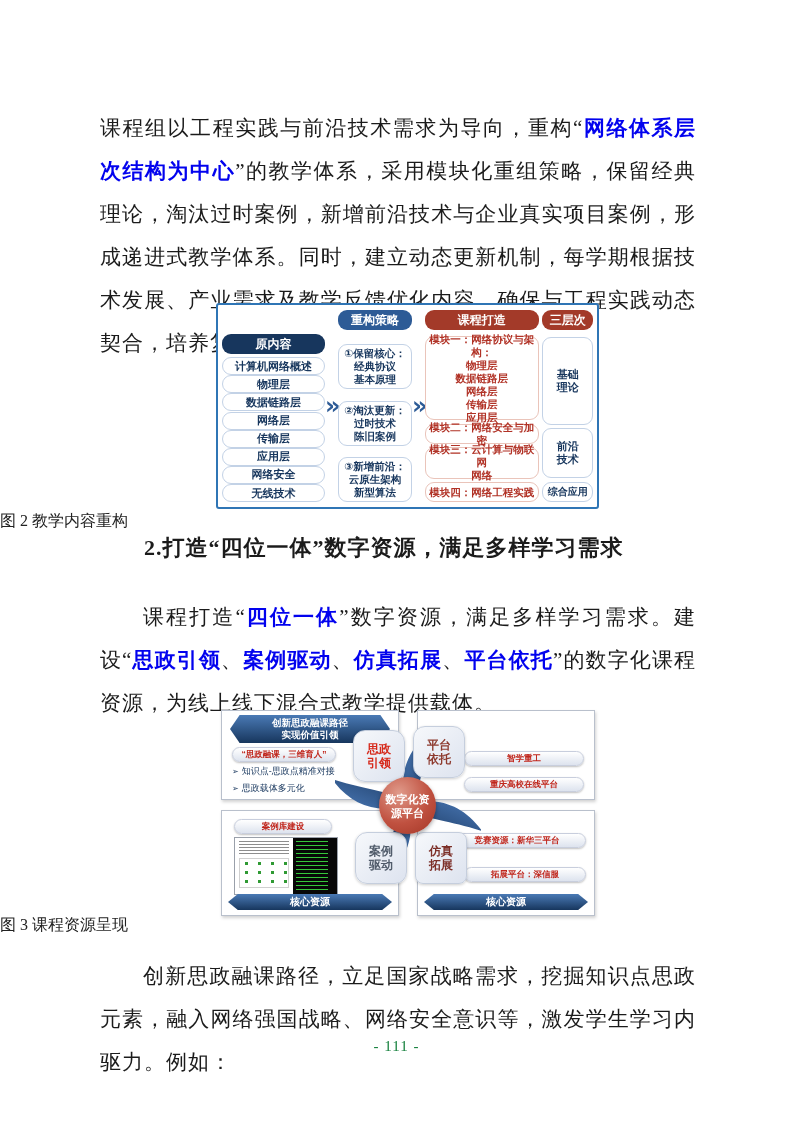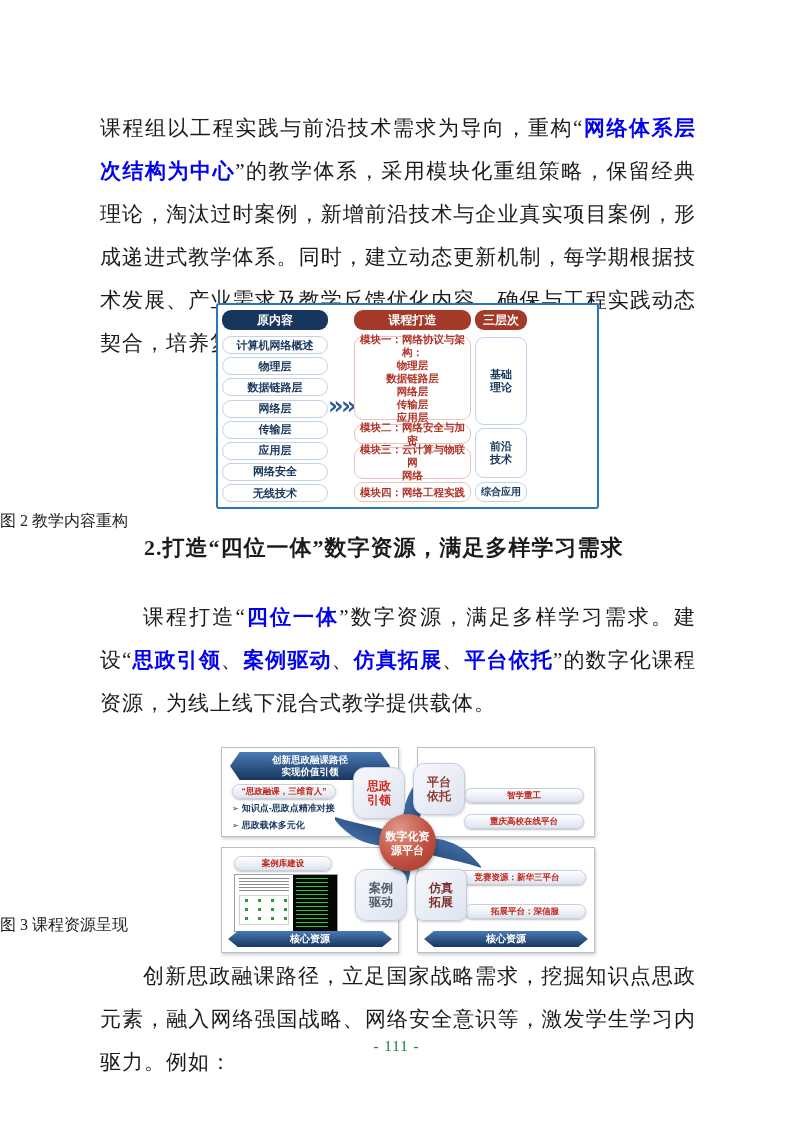--- a/index.html
+++ b/index.html
@@ -12,21 +12,21 @@
   .indent{text-indent:43px;}
   .blue{color:#0202ee;font-weight:bold;}
   .heading{position:absolute;left:100px;top:533px;width:640px;font-size:22px;font-weight:bold;
            letter-spacing:1px;text-indent:44px;}
   .caption{position:absolute;left:0;width:793px;font-size:16px;color:#222;}
   
   .fig2{position:absolute;left:216px;top:303px;width:383px;height:206px;box-sizing:border-box;
         border:2px solid #2f75b5;border-radius:3px;background:#fff;display:flex;
         padding:5px 4px;font-family:"Liberation Sans","DejaVu Sans",sans-serif;}
   .f2col{display:flex;flex-direction:column;justify-content:space-between;box-sizing:border-box;}
-  .f2c1{width:106px;}
+  .f2c1{width:106px;margin-top:24px;}
   .f2c2{width:76px;}
   .f2c3{width:117px;}
   .f2c4{width:52px;}
   .f2h{color:#fff;font-weight:bold;font-size:12px;text-align:center;border-radius:9px;
        padding:3px 0;margin-bottom:3px;line-height:14px;}
   .f2h-navy{background:#17365d;}
   .f2h-blue{background:#2d5b96;}
   .f2h-red{background:#a33a29;}
   .f2item{background:#fff;border:1px solid #c3d2e6;border-radius:9px;color:#17365d;
           font-weight:bold;font-size:11px;text-align:center;display:flex;align-items:center;
@@ -37,38 +37,38 @@
   .f2c3 .m1{height:84px;}
   .f2c3 .m2{height:20px;}
   .f2c3 .m3{height:32px;}
   .f2c3 .m4{height:20px;}
   .f2c4 .b1{height:88px;}
   .f2c4 .b2{height:50px;}
   .f2c4 .b3{height:20px;font-size:10px;}
   .chev{align-self:center;color:#2d5b96;font-weight:bold;font-size:24px;width:13px;
         text-align:center;font-family:"DejaVu Sans",sans-serif;line-height:24px;}
   
-  .fig3{position:absolute;left:217px;top:743px;width:380px;height:212px;
+  .fig3{position:absolute;left:217px;top:706px;width:380px;height:212px;
         font-family:"Liberation Sans","DejaVu Sans",sans-serif;}
   .card{position:absolute;background:#fff;border:1px solid #b9c0cc;z-index:1;
         box-shadow:1px 2px 3px rgba(0,0,0,.18);}
   .card-tl{left:4px;top:4px;width:176px;height:88px;}
   .card-tr{left:200px;top:4px;width:176px;height:88px;}
   .card-bl{left:4px;top:104px;width:176px;height:104px;}
   .card-br{left:200px;top:104px;width:176px;height:104px;}
   .banner{position:absolute;color:#fff;font-weight:bold;font-size:9.5px;line-height:12px;
           text-align:center;white-space:pre-line;background:linear-gradient(180deg,#4a7ab5,#17365d);
           clip-path:polygon(0 50%,6% 0,94% 0,100% 50%,94% 100%,6% 100%);}
   .banner-top{left:8px;right:8px;top:4px;padding:2px 0;}
   .banner-bottom{left:6px;right:6px;bottom:5px;height:16px;line-height:16px;font-size:10px;}
   .pill{position:absolute;background:linear-gradient(180deg,#ffffff,#dde3ee);
         border:1px solid #c8cedd;border-radius:8px;color:#c0261c;font-weight:bold;
         font-size:8.5px;text-align:center;line-height:13px;height:13px;
         box-shadow:0 1px 2px rgba(0,0,0,.25);}
-  .bullets{position:absolute;left:10px;top:52px;font-size:9px;font-weight:bold;color:#17365d;
+  .bullets{position:absolute;left:10px;top:52px;font-size:9px;font-weight:normal;color:#17365d;
            line-height:17px;}
   .bullets .mk{color:#17365d;font-size:8px;margin-right:3px;font-family:"DejaVu Sans",sans-serif;}
   .thumb{position:absolute;left:12px;top:26px;width:104px;height:58px;display:flex;
          border:1px solid #9aa0aa;box-sizing:border-box;background:#fff;}
   .thumb-doc{width:58px;height:100%;box-sizing:border-box;padding:3px 4px;}
   .thumb-doc .tline{height:14px;background:repeating-linear-gradient(180deg,#8d8d8d 0 1px,transparent 1px 3px);margin-bottom:3px;}
   .thumb-doc .tdiag{height:28px;background-image:radial-gradient(circle,#2f9a33 1.5px,transparent 2px);
         background-size:13px 9px;border:1px solid #d0d0d0;}
   .thumb-term{flex:1;height:100%;background-color:#070707;box-sizing:border-box;padding:3px;}
   .thumb-term .gline{height:100%;background:repeating-linear-gradient(180deg,#35c53a 0 1px,transparent 1px 4px);width:85%;}
@@ -102,20 +102,32 @@
     <div class="f2item">计算机网络概述</div>
     <div class="f2item">物理层</div>
     <div class="f2item">数据链路层</div>
     <div class="f2item">网络层</div>
     <div class="f2item">传输层</div>
     <div class="f2item">应用层</div>
     <div class="f2item">网络安全</div>
     <div class="f2item">无线技术</div>
   </div>
   <div class="chev">»</div>
+  <div class="f2col f2c2">
+    <div class="f2h f2h-blue">重构策略</div>
+    <div class="f2item">①保留核心：
+经典协议
+基本原理</div>
+    <div class="f2item">②淘汰更新：
+过时技术
+陈旧案例</div>
+    <div class="f2item">③新增前沿：
+云原生架构
+新型算法</div>
+  </div>
   <div class="chev">»</div>
   <div class="f2col f2c3">
     <div class="f2h f2h-red">课程打造</div>
     <div class="f2item m1">模块一：网络协议与架构：
 物理层
 数据链路层
 网络层
 传输层
 应用层</div>
     <div class="f2item m2">模块二：网络安全与加密</div>

